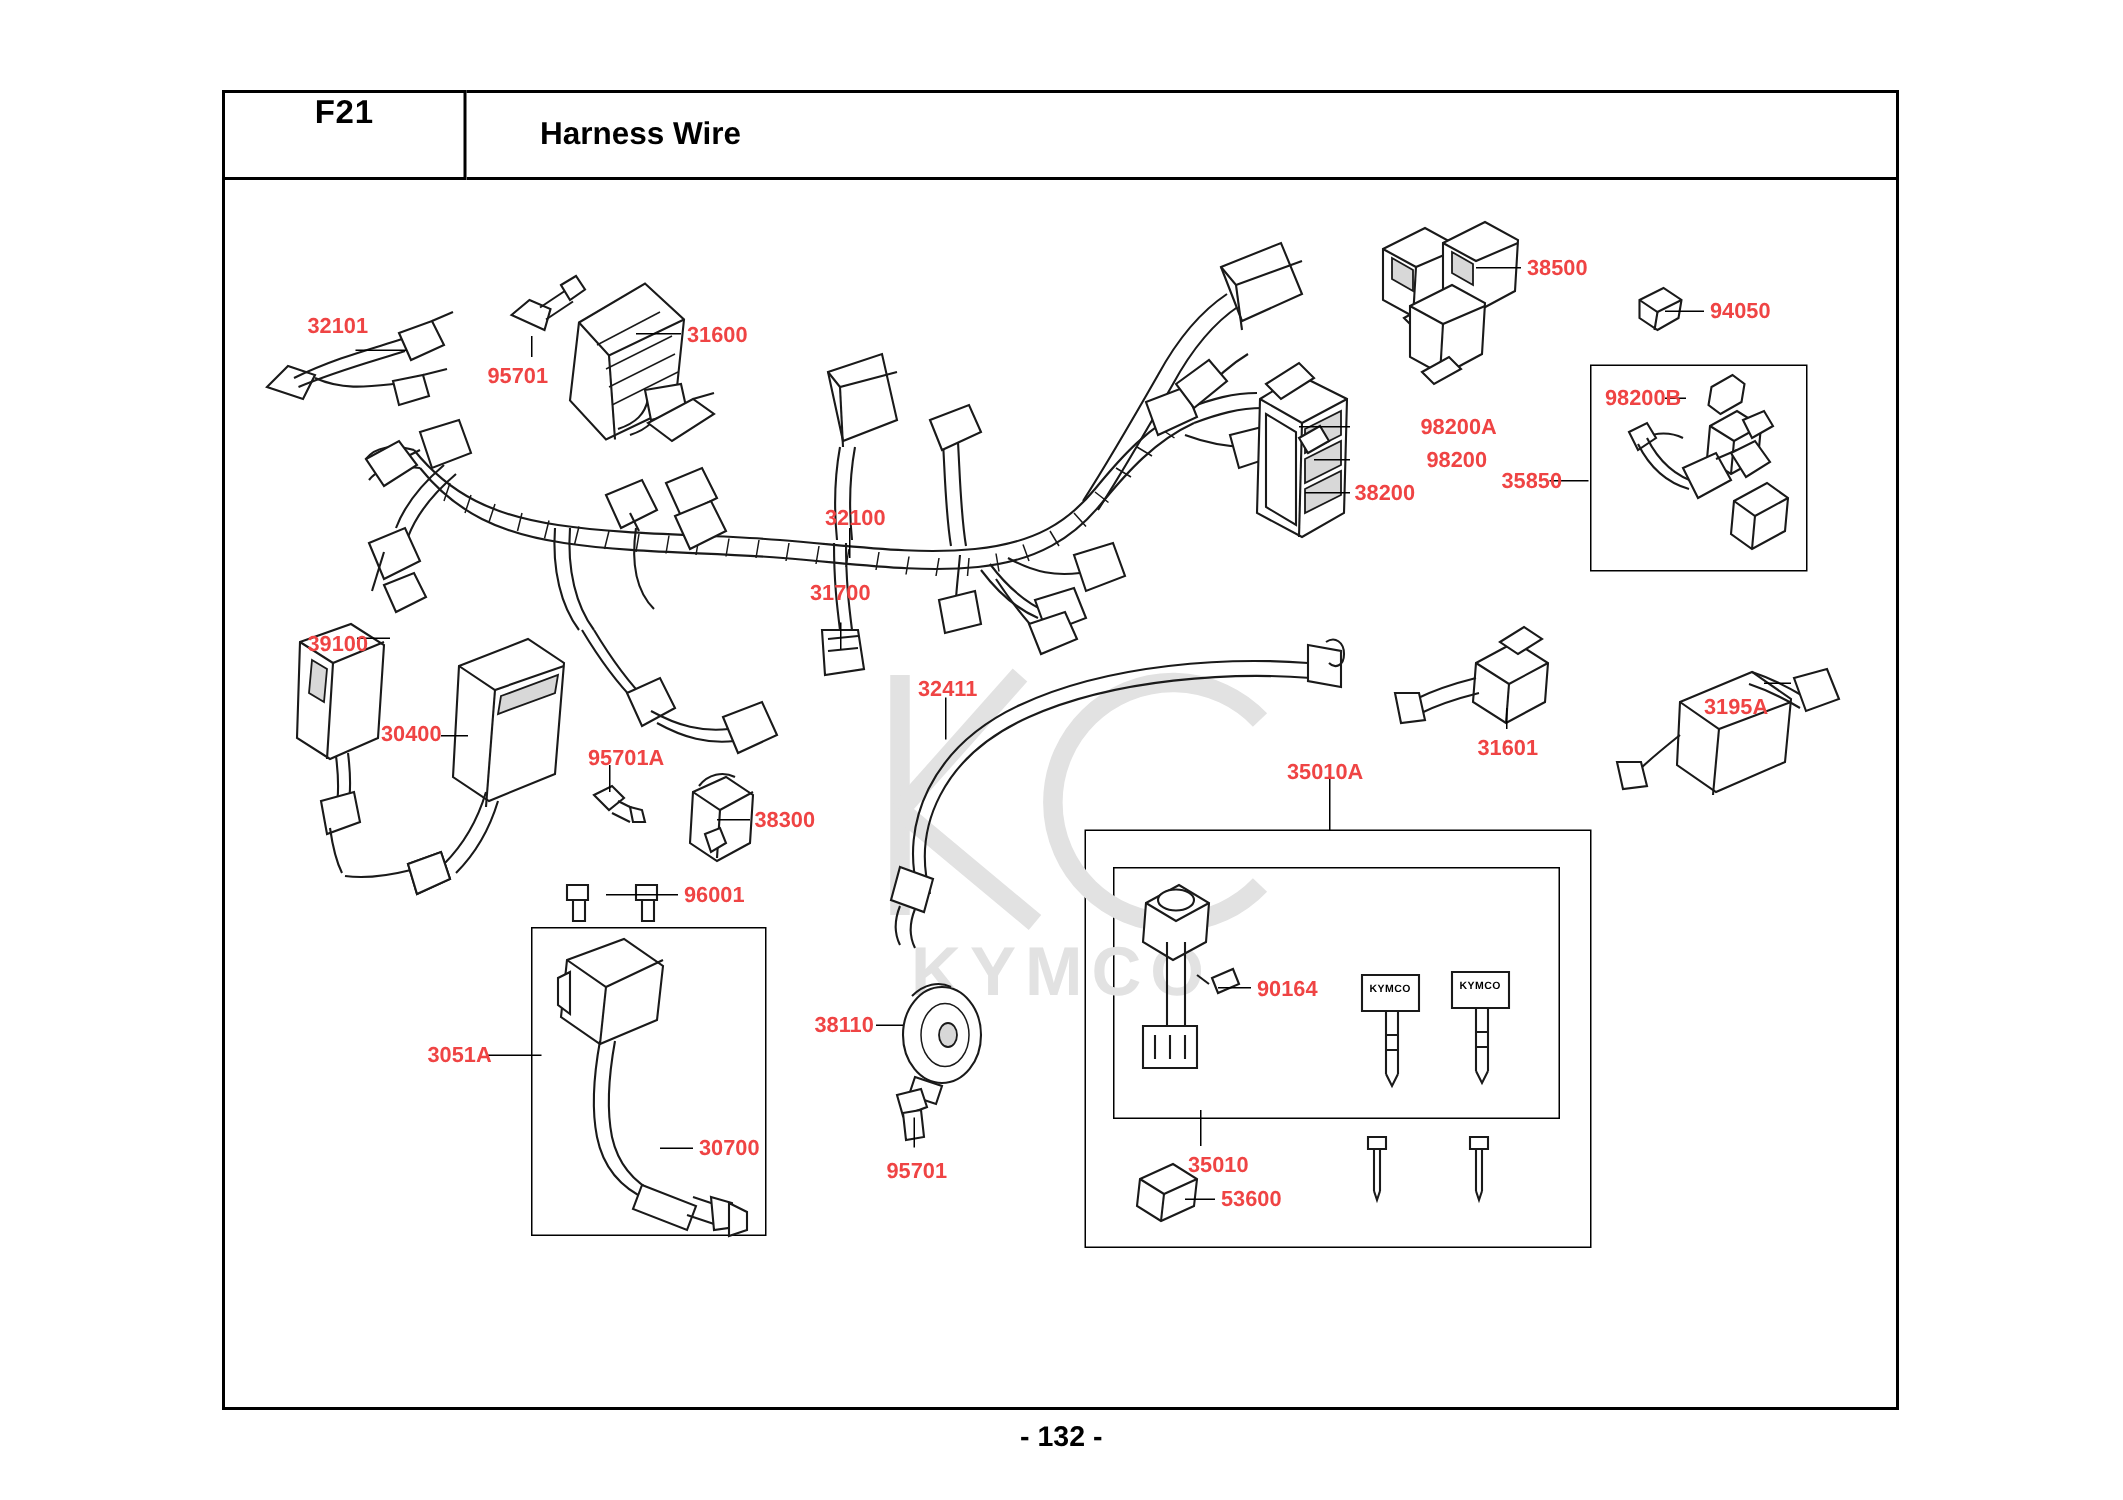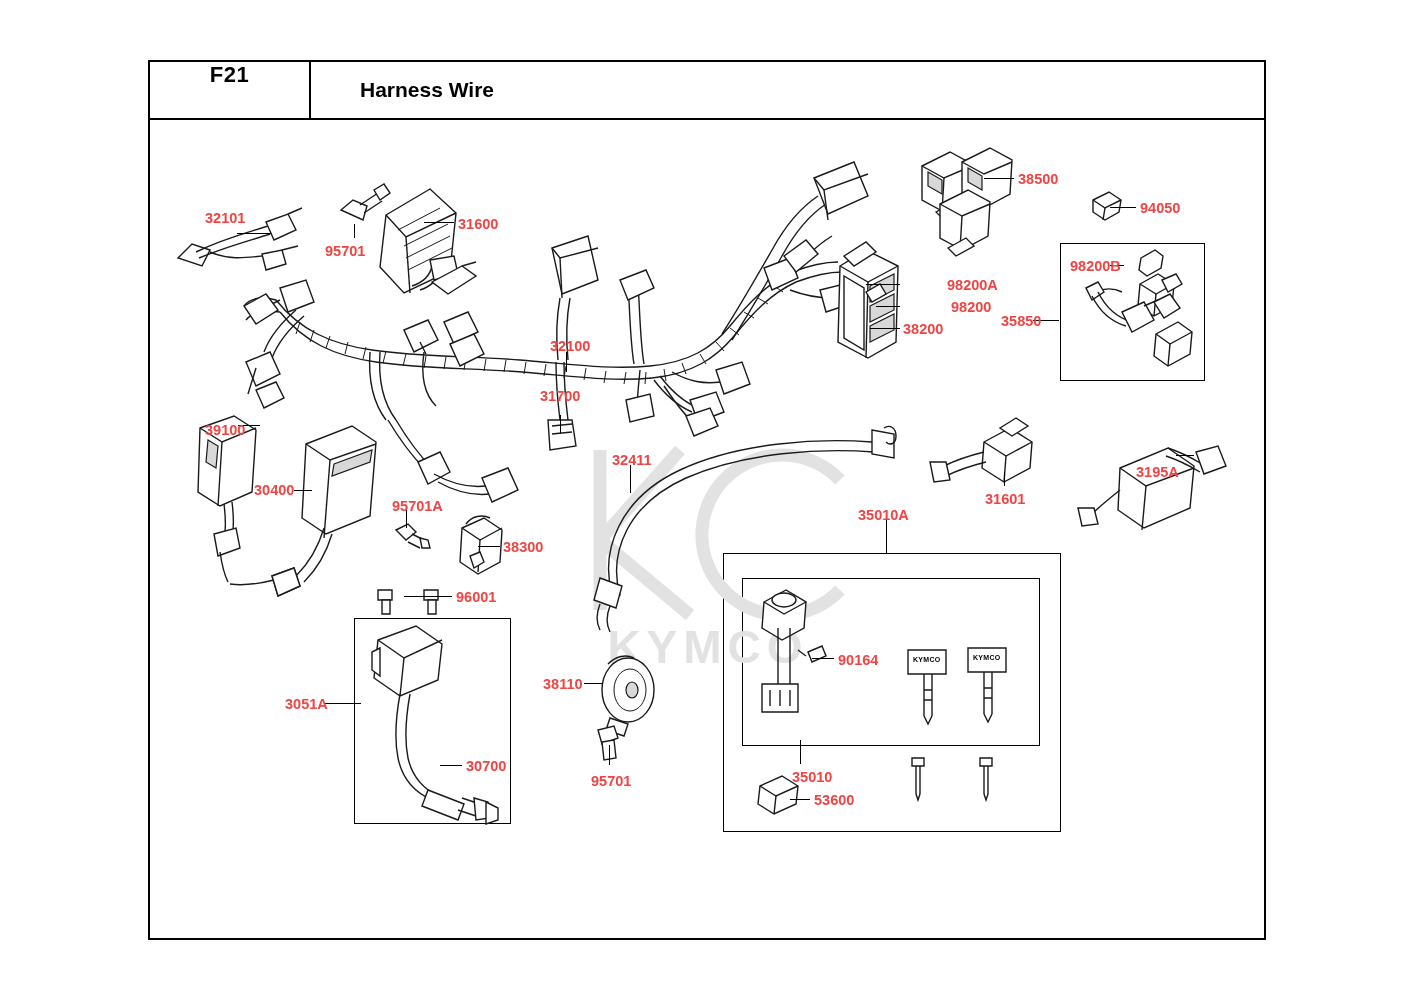--- a/index.html
+++ b/index.html
@@ -513,13 +513,14 @@
   <div class="label" style="left:858px; top:507px;">35010A</div>
   <div class="label" style="left:456px; top:589px;">96001</div>
   <div class="label" style="left:838px; top:652px;">90164</div>
   <div class="label" style="left:543px; top:676px;">38110</div>
   <div class="label" style="left:285px; top:696px;">3051A</div>
   <div class="label" style="left:466px; top:758px;">30700</div>
   <div class="label" style="left:591px; top:773px;">95701</div>
   <div class="label" style="left:792px; top:769px;">35010</div>
   <div class="label" style="left:814px; top:792px;">53600</div>
 
+  <div class="page-number">- 132 -</div>
 </div>
 
 </body></html>

